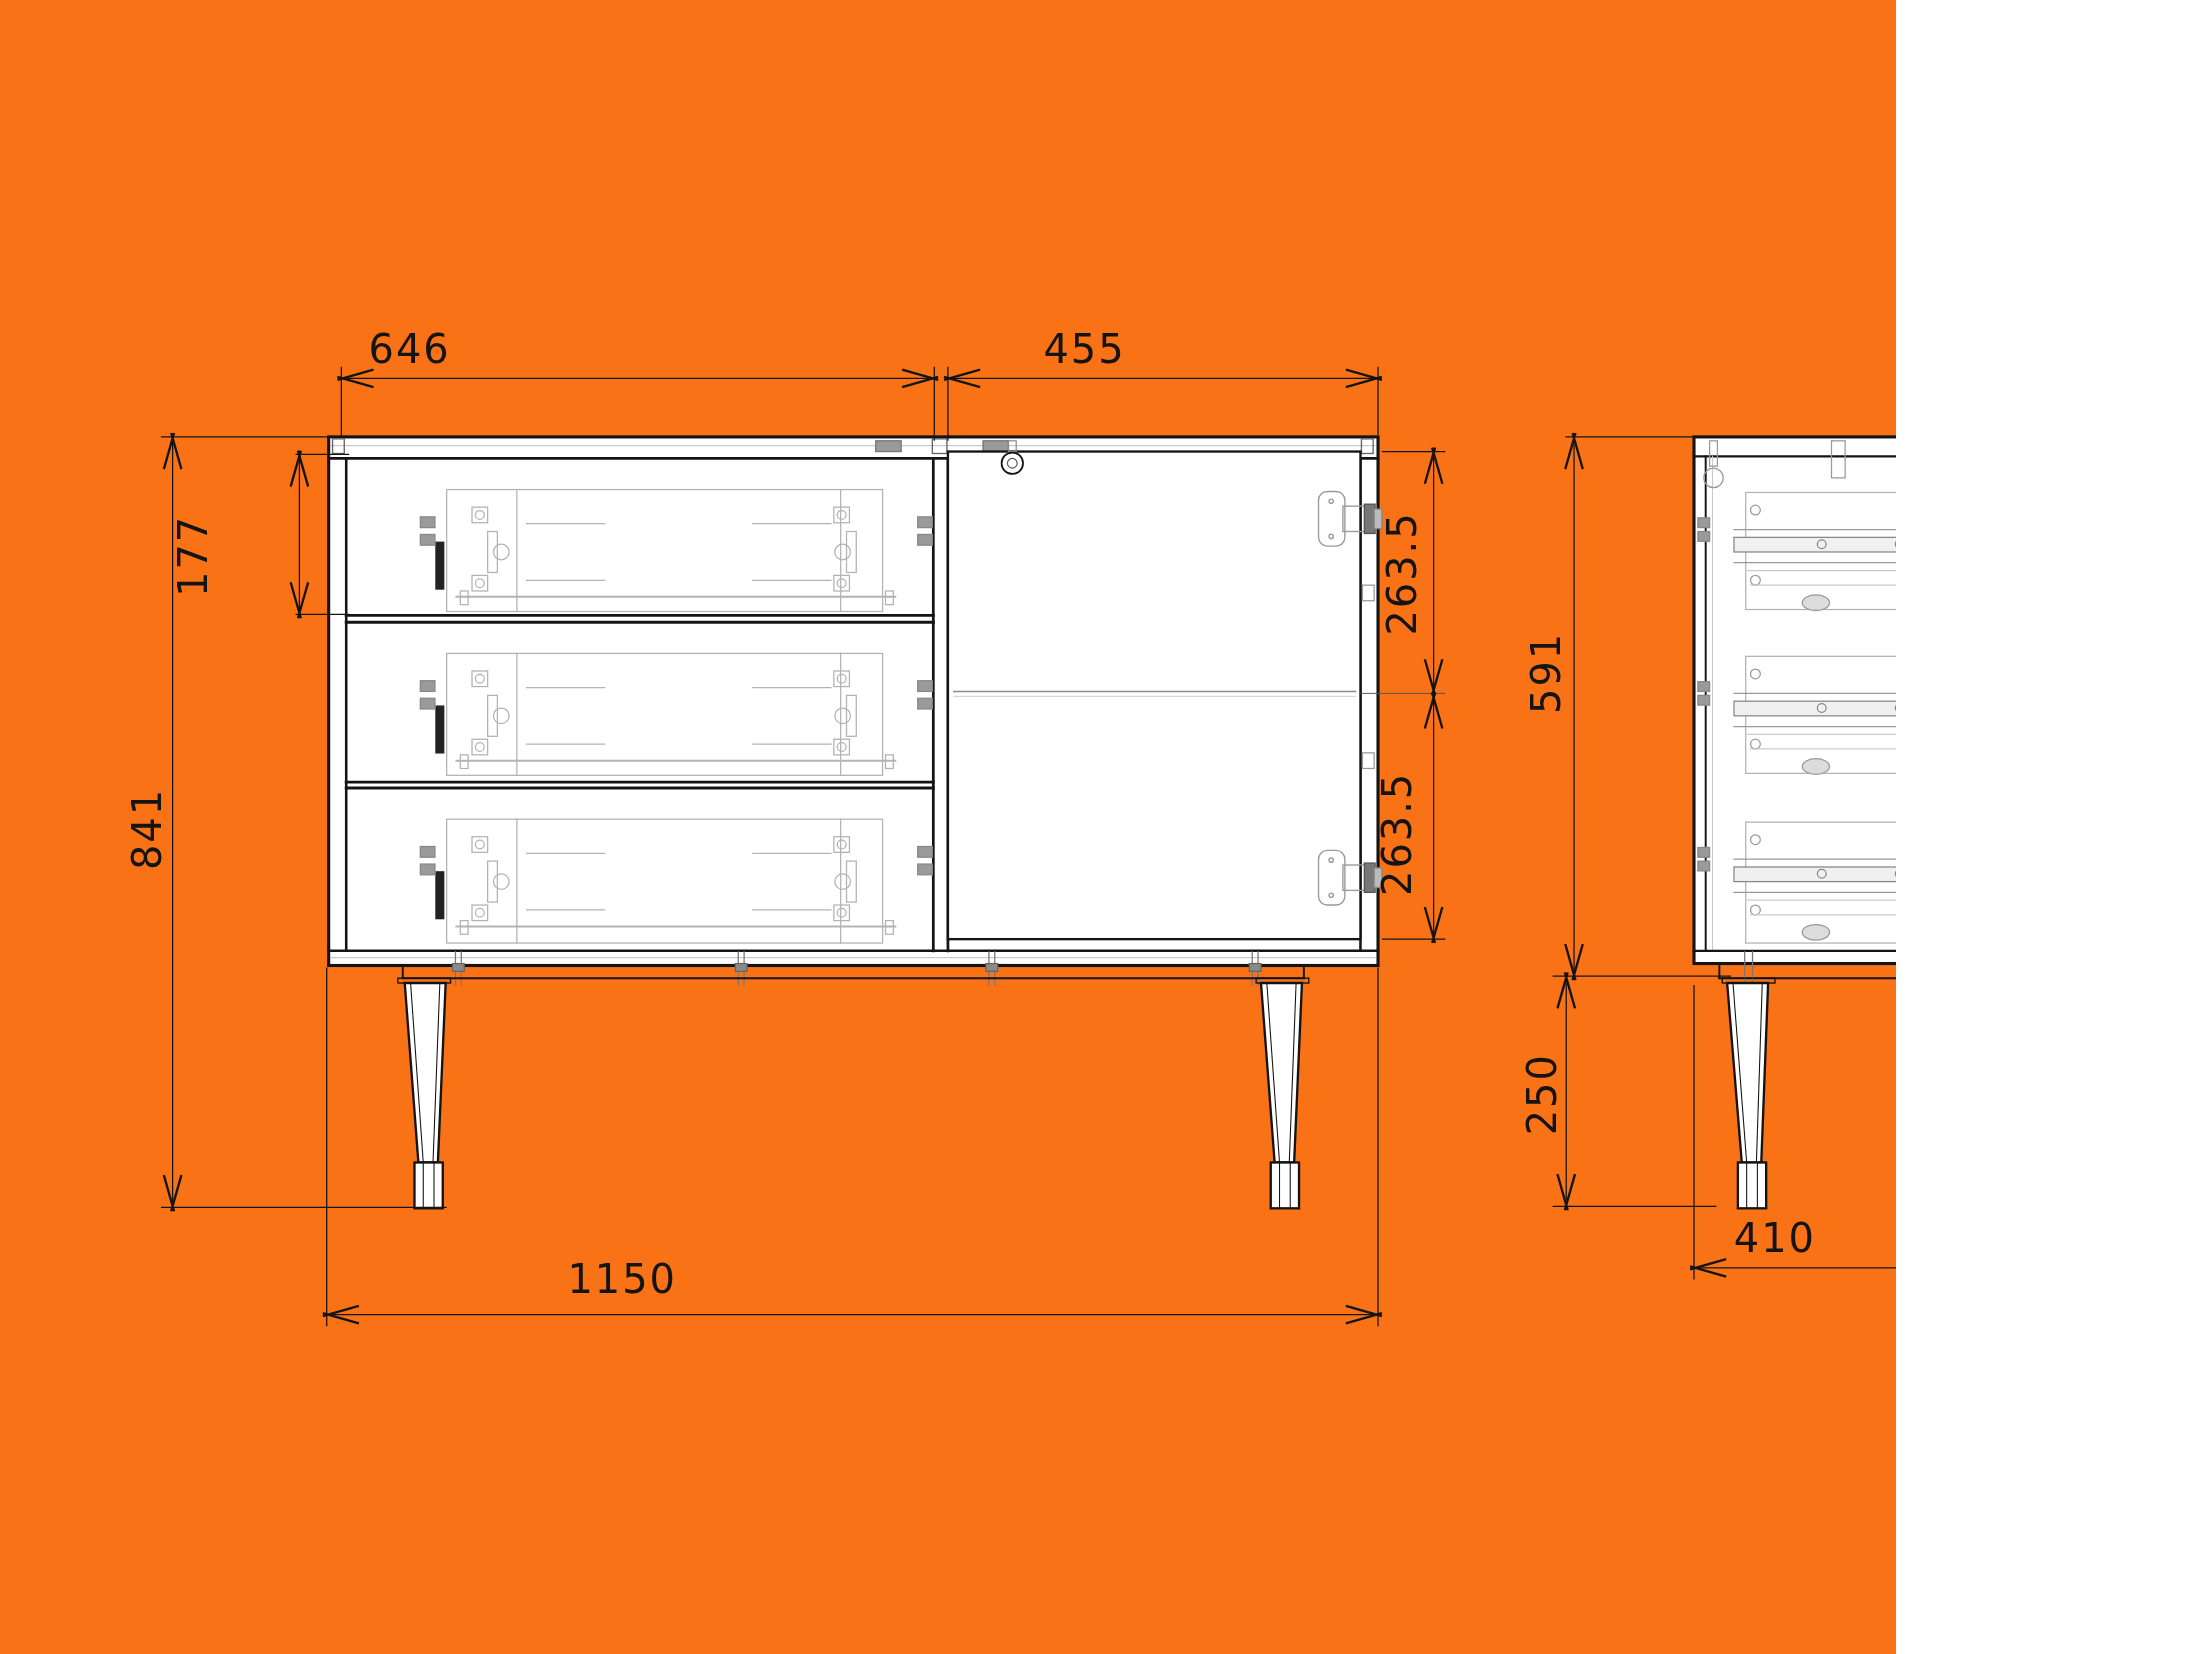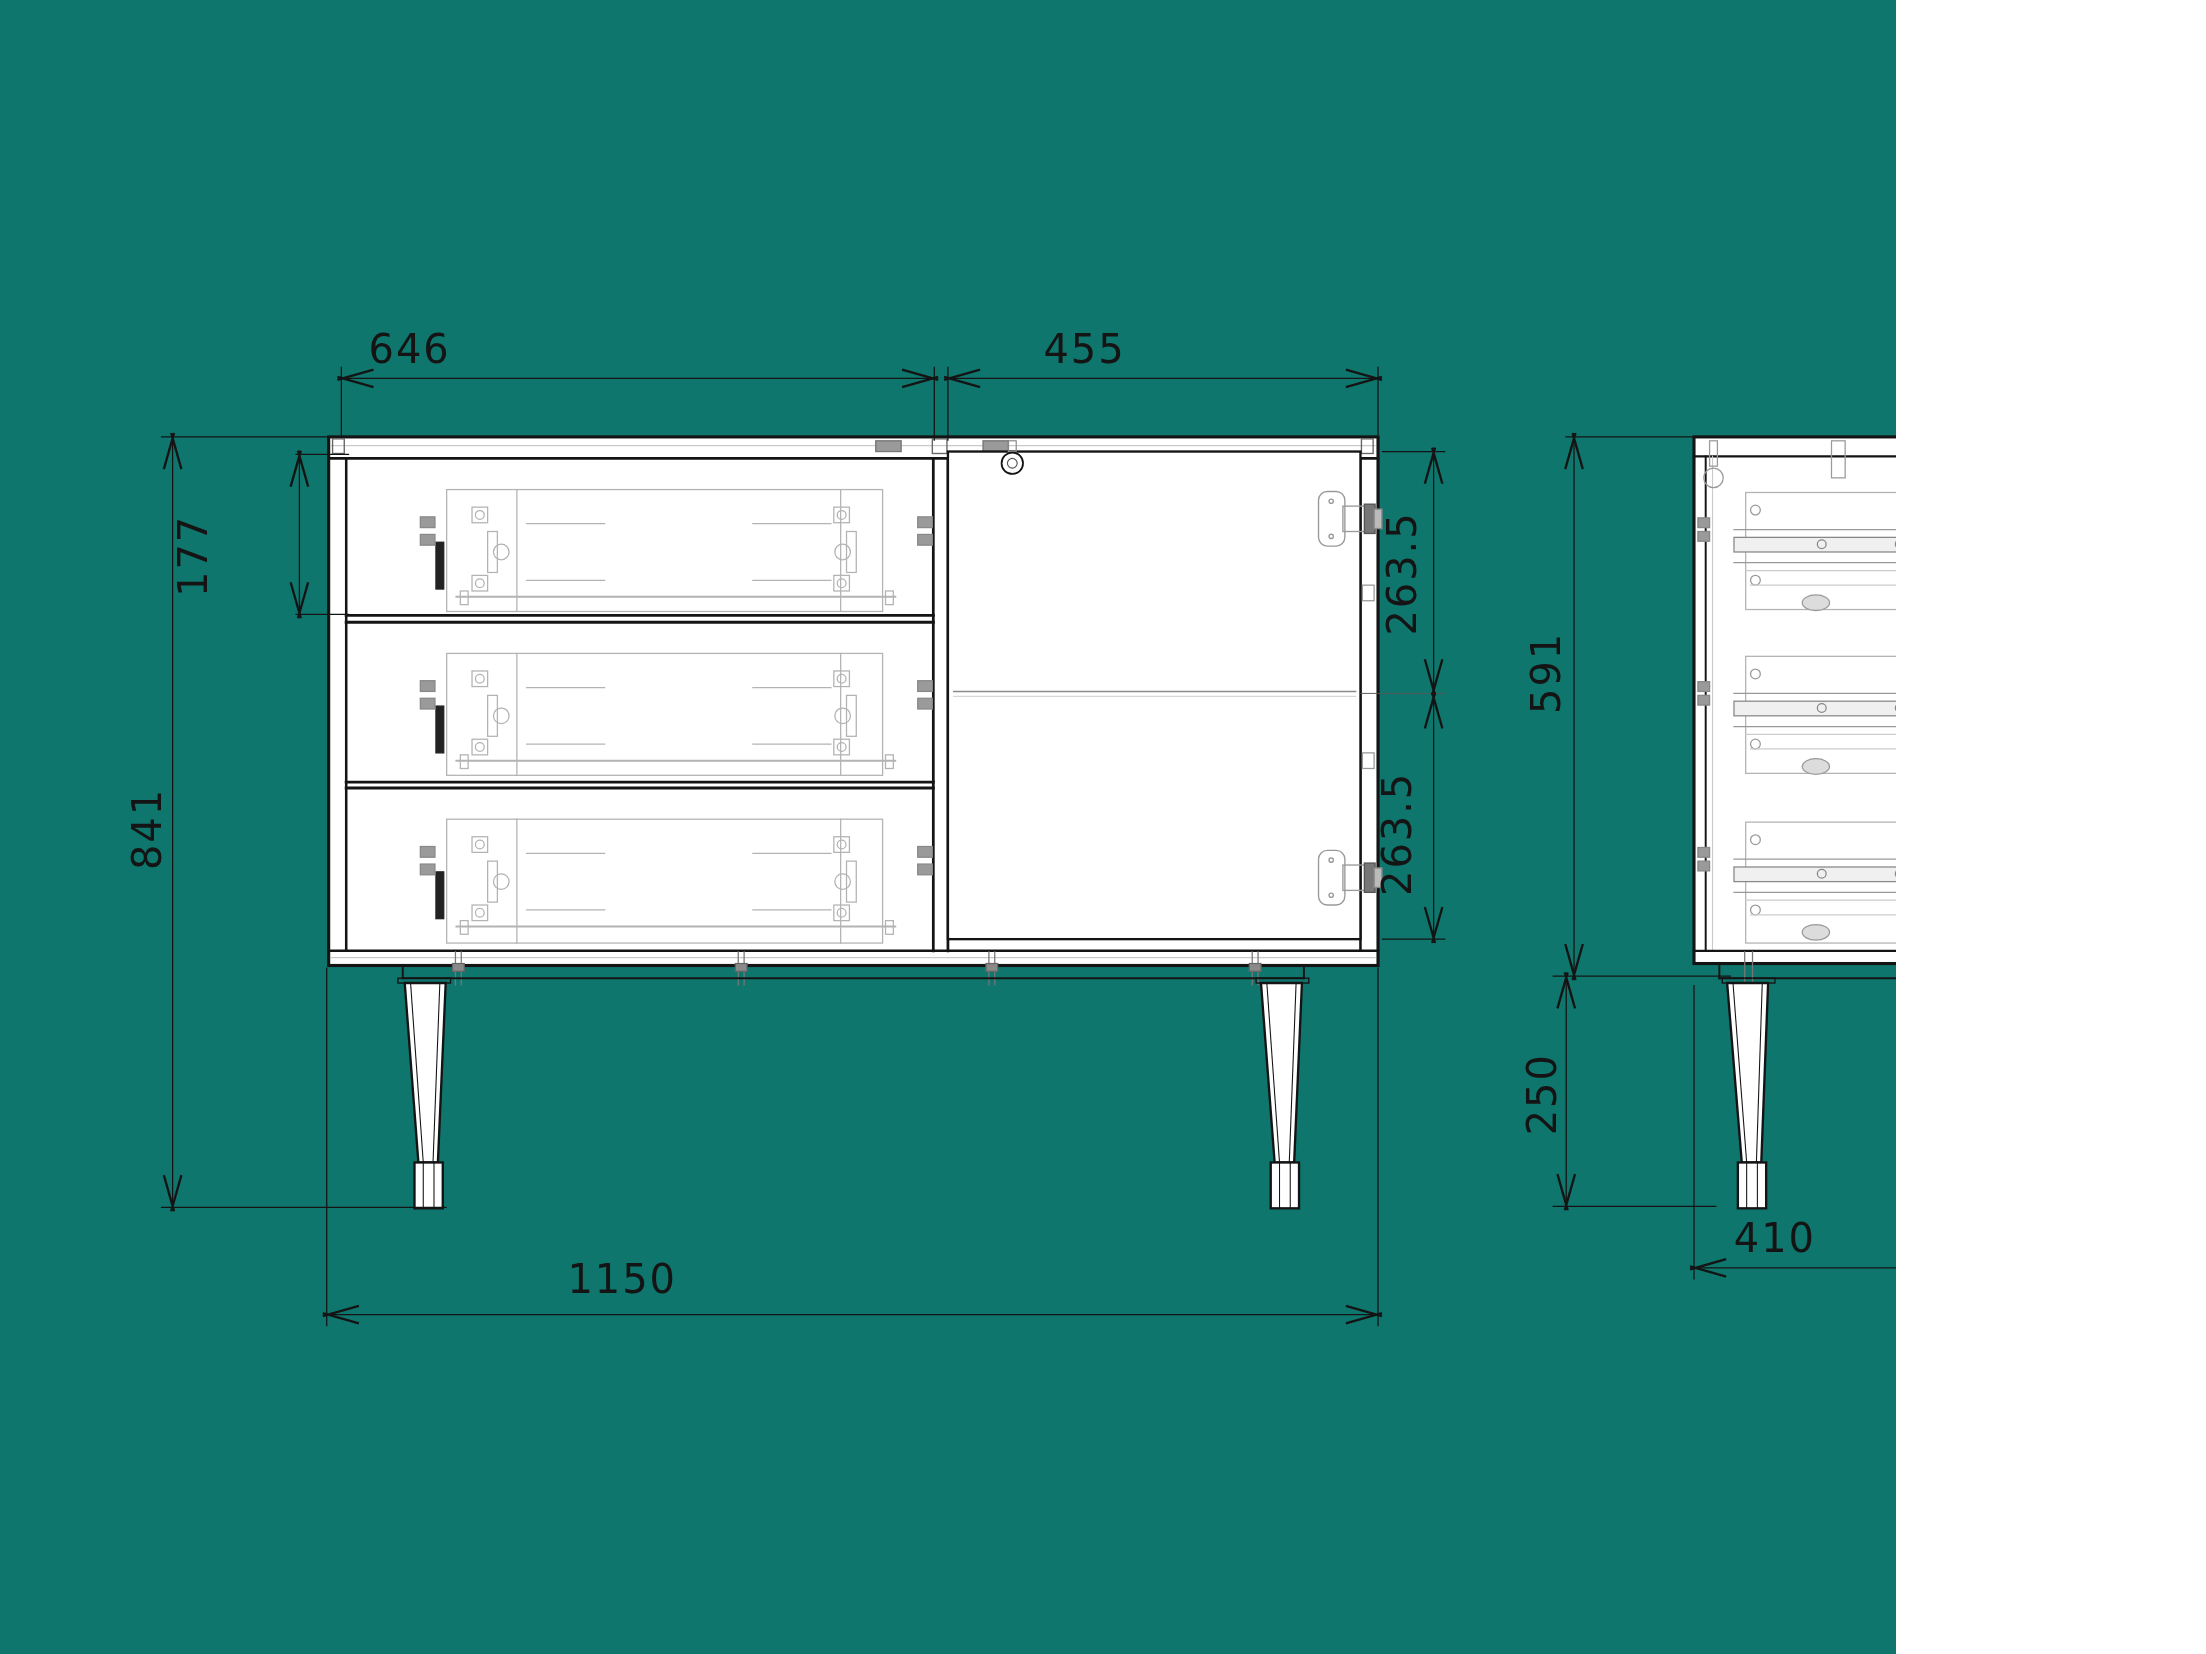--- a/index.html
+++ b/index.html
@@ -1,16 +1,16 @@
 <!DOCTYPE html>
 <html><head>
 <meta charset="utf-8">
 <style>
   html,body{margin:0;padding:0;background:#ffffff;}
-  .sheet{position:relative;width:1896px;height:1654px;background:#0f766e;overflow:hidden;
+  .sheet{position:relative;width:1896px;height:1654px;background:#f97316;overflow:hidden;
          font-family:"DejaVu Sans",sans-serif;}
   svg{display:block;}
   text{font-family:"DejaVu Sans",sans-serif;fill:#141414;}
   .dimtext{font-size:41px;letter-spacing:2px;}
 </style>
 </head>
 <body>
 
 <div class="sheet">
 <svg width="2206" height="1654" viewBox="0 0 2262 1696">

